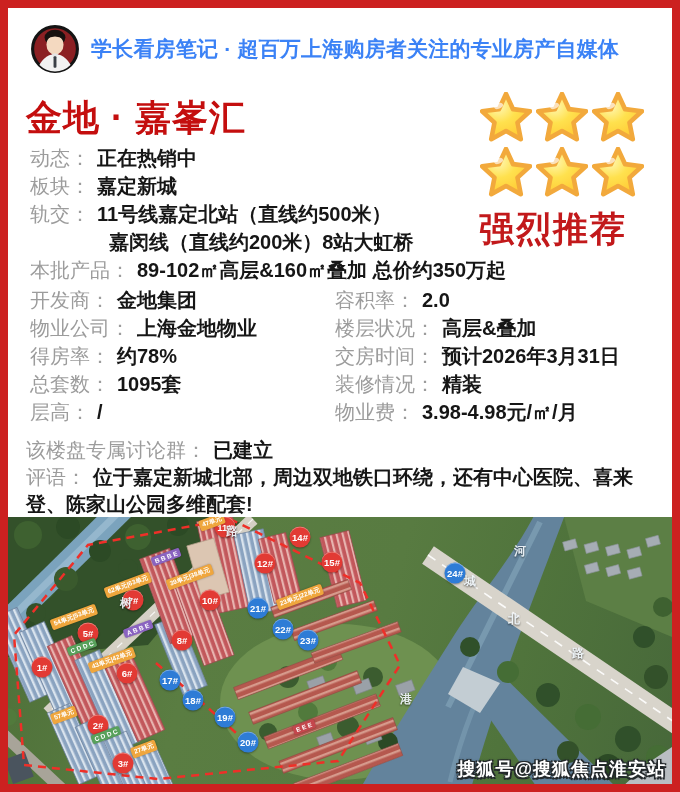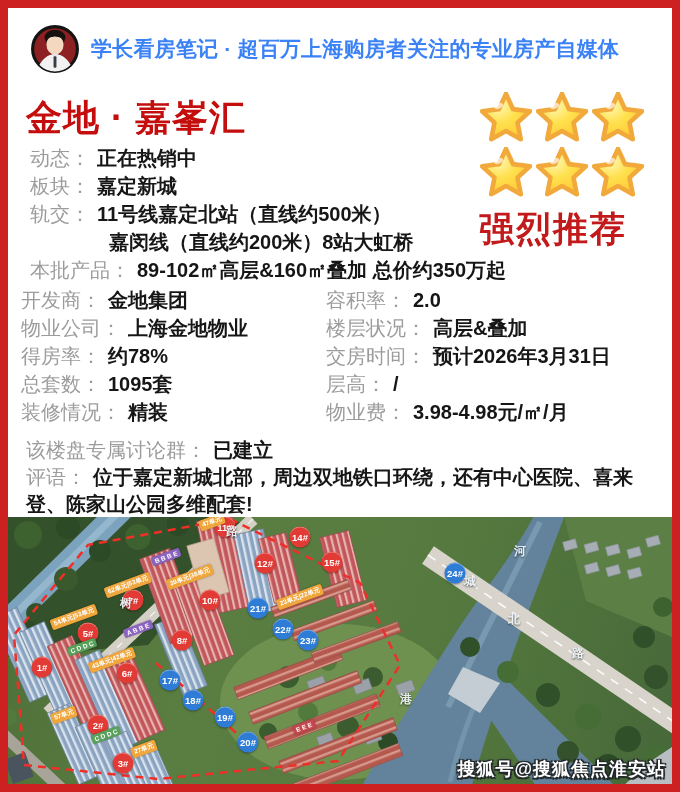--- a/index.html
+++ b/index.html
@@ -12,21 +12,21 @@
   .header{position:absolute;left:22px;top:16px;display:flex;align-items:center;gap:11px;}
   .header-title{font-size:21px;font-weight:bold;color:#3b82f6;white-space:nowrap;letter-spacing:0.2px;}
   
   .listing-title{position:absolute;left:18px;top:86px;font-size:36px;font-weight:bold;
     color:var(--c-title_red,#c40e0e);letter-spacing:1px;}
   
   .fields{position:absolute;left:8px;top:136px;width:642px;font-size:20px;line-height:28px;margin-left:14px;}
   .lbl{color:var(--c-label_gray,#9c9c9c);font-weight:400;margin-right:7px;}
   .val{color:#161616;font-weight:700;}
   .indent2{padding-left:79px;}
-  .details{position:absolute;left:13px;top:278px;width:642px;display:grid;
+  .details{position:absolute;left:22px;top:278px;width:642px;display:grid;
     grid-template-columns:305px auto;font-size:20px;line-height:28px;}
   .row-group{position:absolute;left:18px;top:428px;font-size:20px;line-height:28px;}
   .row-comment{position:absolute;left:18px;top:456px;width:644px;font-size:20px;line-height:27px;}
   
   .rating{position:absolute;left:472px;top:84px;width:170px;display:flex;flex-wrap:wrap;gap:3px 4px;}
   .rating svg{display:block;}
   .recommend{position:absolute;left:471px;top:198px;font-size:35px;font-weight:bold;
     color:var(--c-recommend_red,#c2191b);letter-spacing:2px;white-space:nowrap;}
   
   .map{position:absolute;left:0;bottom:0;width:664px;height:267px;overflow:hidden;
@@ -148,22 +148,22 @@
   </div>
 
   <div class="details">
     <div><span class="lbl">开发商：</span><span class="val">金地集团</span></div>
     <div><span class="lbl">容积率：</span><span class="val">2.0</span></div>
     <div><span class="lbl">物业公司：</span><span class="val">上海金地物业</span></div>
     <div><span class="lbl">楼层状况：</span><span class="val">高层&amp;叠加</span></div>
     <div><span class="lbl">得房率：</span><span class="val">约78%</span></div>
     <div><span class="lbl">交房时间：</span><span class="val">预计2026年3月31日</span></div>
     <div><span class="lbl">总套数：</span><span class="val">1095套</span></div>
+    <div><span class="lbl">装修情况：</span><span class="val">精装</span></div>
     <div><span class="lbl">层高：</span><span class="val">/</span></div>
-    <div><span class="lbl">装修情况：</span><span class="val">精装</span></div>
     <div><span class="lbl">物业费：</span><span class="val">3.98-4.98元/㎡/月</span></div>
   </div>
 
   <div class="row-group">
     <span class="lbl">该楼盘专属讨论群：</span><span class="val">已建立</span>
   </div>
 
   <div class="row-comment">
     <span class="lbl">评语：</span><span class="val">位于嘉定新城北部，周边双地铁口环绕，还有中心医院、喜来登、陈家山公园多维配套!</span>
   </div>

